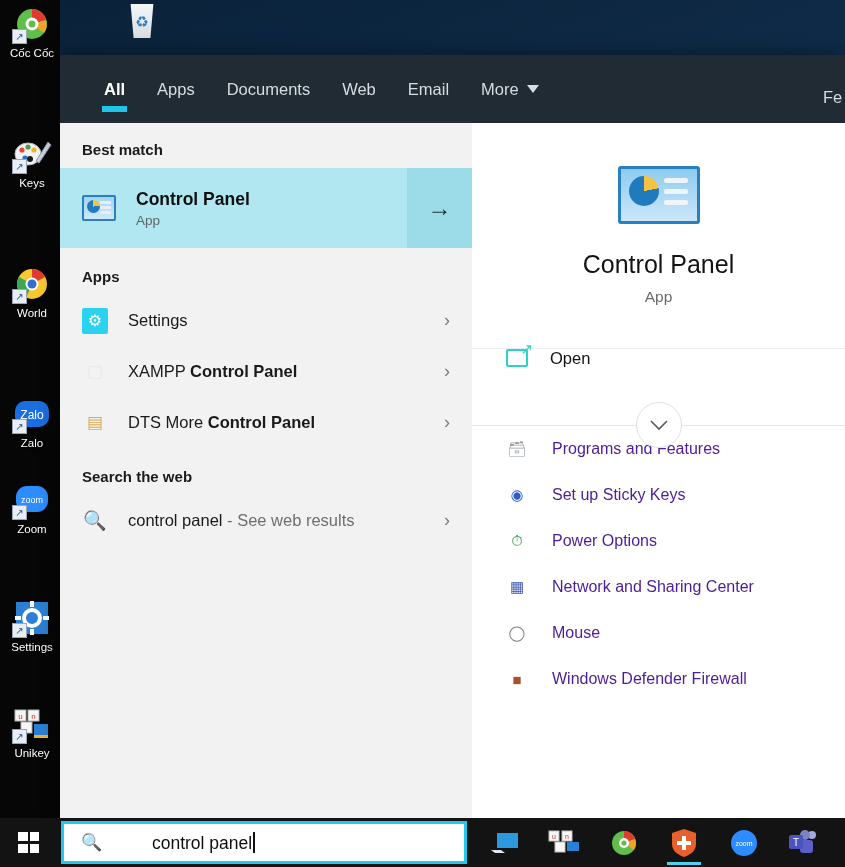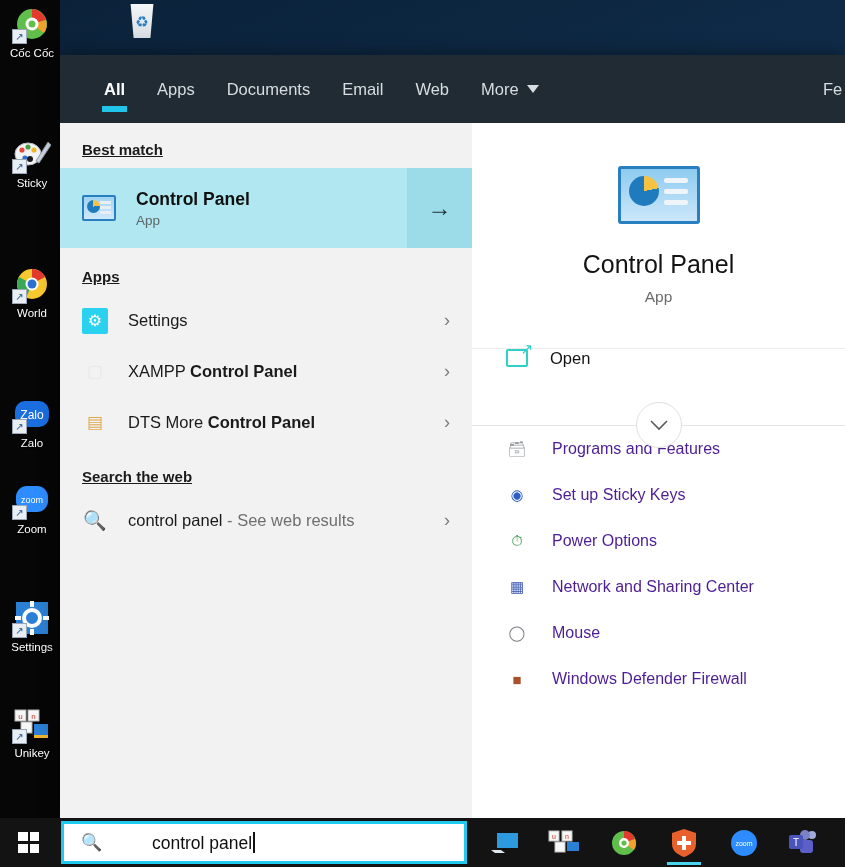--- a/index.html
+++ b/index.html
@@ -78,36 +78,35 @@
   .tab.active::after {
     content: ""; position: absolute; left: 14px; right: 14px; bottom: 11px;
     height: 6px; background: #21c5ea;
   }
   .caret {
     display: inline-block; margin-left: 8px;
     border-left: 6px solid transparent; border-right: 6px solid transparent;
     border-top: 8px solid #d7dde1;
   }
   #feedback {
-    position: absolute; right: 0; top: 0; height: 68px;
+    position: absolute; right: 0; top: 8px; height: 68px;
     display: flex; align-items: center; padding-right: 0;
     color: #d7dde1; font-size: 16.5px; overflow: hidden; width: 22px;
   }
 
   #panes { flex: 1; display: flex; min-height: 0; }
 
   
   #results {
     width: 412px; background: #f2f2f2; position: relative;
     overflow: hidden;
   }
   .section-head {
     font-size: 15px; font-weight: bold; color: #1b1b1b;
     padding: 18px 0 10px 22px;
-    text-decoration: underline;
   }
   #best-row {
     display: flex; align-items: stretch; height: 80px;
     background: #b1e7f0;
   }
   #best-main {
     flex: 1; display: flex; align-items: center; padding-left: 22px;
   }
   #best-arrow {
     width: 65px; background: #9bdce8;
@@ -298,21 +297,21 @@
         <ellipse cx="16" cy="20" rx="13" ry="11" fill="#f2f3f5" stroke="#b9bfc7"></ellipse>
         <circle cx="10" cy="16" r="2.6" fill="#e8453c"></circle>
         <circle cx="16" cy="13" r="2.6" fill="#4a9e46"></circle>
         <circle cx="22" cy="16" r="2.6" fill="#f0b429"></circle>
         <circle cx="13" cy="24" r="2.6" fill="#2f6fd0"></circle>
         <path d="M24 27 L36 8 L39 11 L27 29 Z" fill="#c9d3de" stroke="#8d96a3"></path>
         <circle cx="18" cy="25" r="3" fill="#1c1c1c"></circle>
       </svg>
       <span class="shortcut-badge">↗</span>
     </span>
-    <span class="desk-label">Sticky</span>
+    <span class="desk-label">Keys</span>
   </div>
 
   <div class="desk-icon" style="top:264px">
     <span class="desk-glyph">
       <svg width="40" height="40" viewBox="0 0 40 40">
         <circle cx="20" cy="20" r="15" fill="#f7c92e"></circle>
         <path d="M20 5 A15 15 0 0 1 33 13 L20 20 Z" fill="#e23b2e"></path>
         <path d="M7 13 A15 15 0 0 0 14 34 L20 20 Z" fill="#3aa757"></path>
         <path d="M33 13 A15 15 0 0 1 20 35 L20 20 Z" fill="#e23b2e" opacity="0"></path>
         <circle cx="20" cy="20" r="6.5" fill="#fff"></circle>
@@ -385,24 +384,24 @@
     <div class="tab active">
       <span>All</span>
     </div>
     <div class="tab">
       <span>Apps</span>
     </div>
     <div class="tab">
       <span>Documents</span>
     </div>
     <div class="tab">
+      <span>Web</span>
+    </div>
+    <div class="tab">
       <span>Email</span>
-    </div>
-    <div class="tab">
-      <span>Web</span>
     </div>
     <div class="tab">
       <span>More</span>
       <span class="caret"></span>
     </div>
     <div id="feedback">
       <span>Fe</span>
     </div>
   </div>
 

